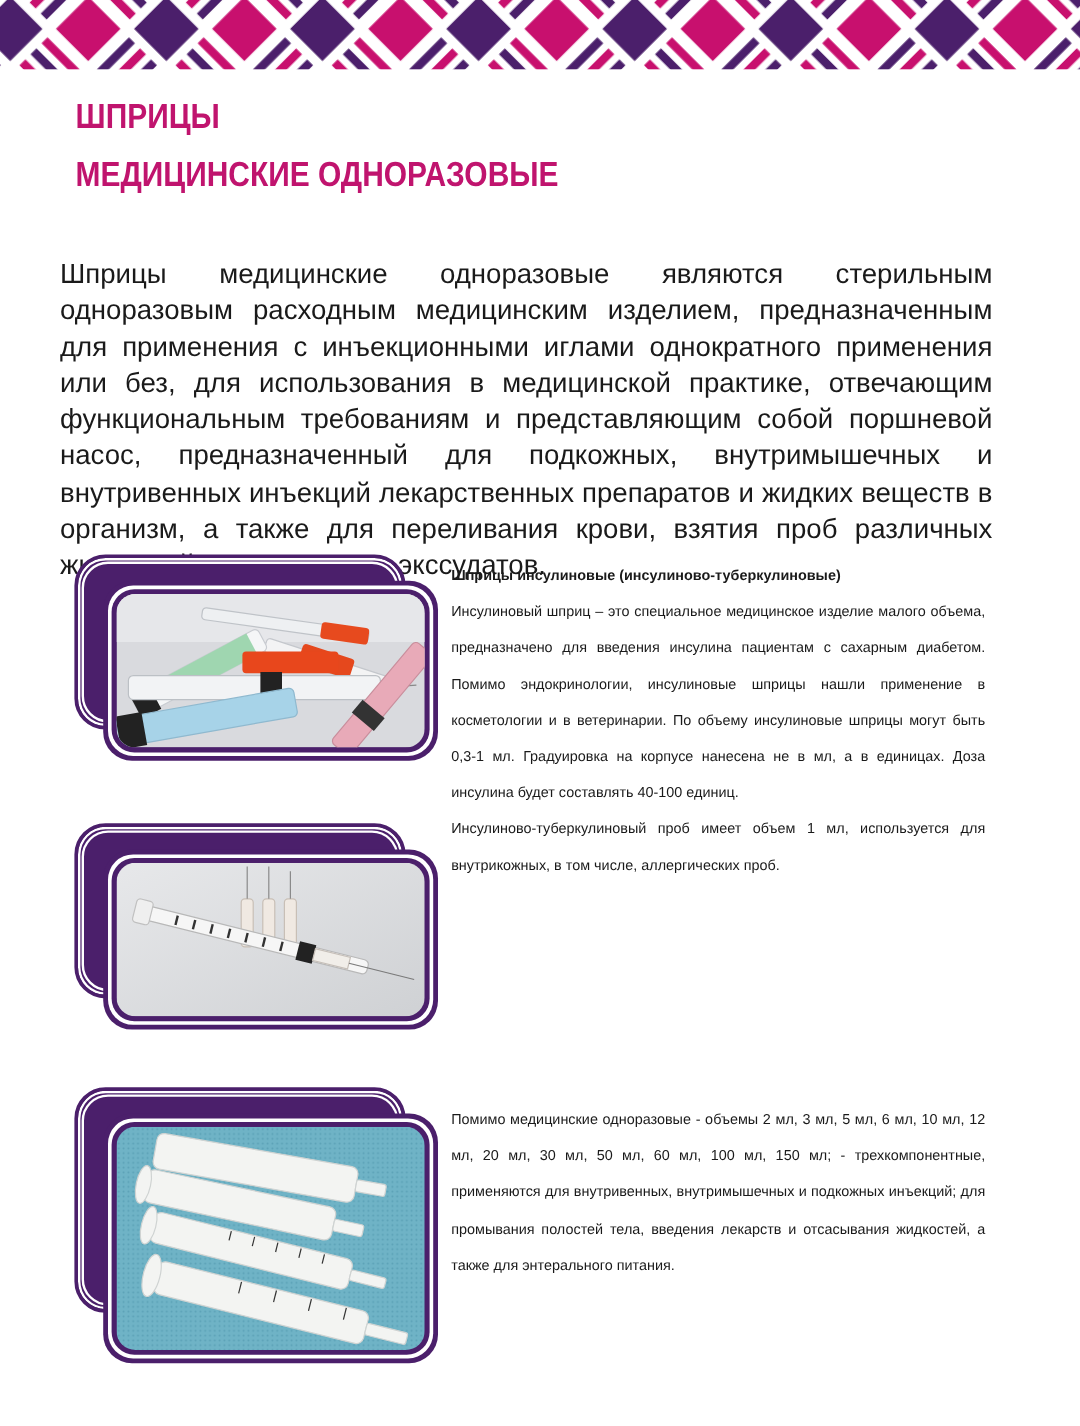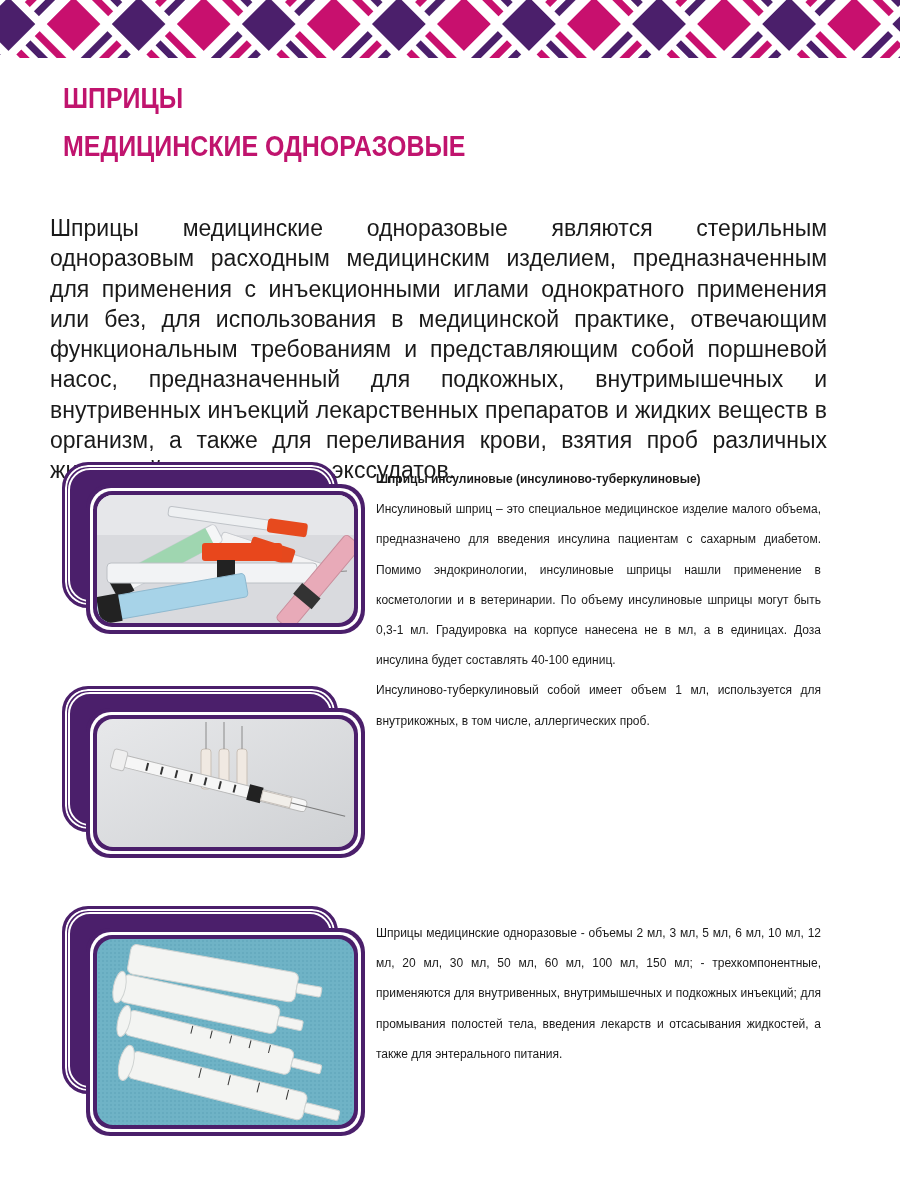--- a/index.html
+++ b/index.html
@@ -103,21 +103,21 @@
     </svg>
   </div>
 </div>
 
 <div class="desc" style="top:464px;">
   <span class="line" style="font-weight:bold;">Шприцы инсулиновые (инсулиново-туберкулиновые)</span>
   <span>
     <b>Инсулиновый шприц</b><span> – это специальное медицинское изделие малого объема, предназначено для введения инсулина пациентам с сахарным диабетом. Помимо эндокринологии, инсулиновые шприцы нашли применение в косметологии и в ветеринарии. По объему инсулиновые шприцы могут быть 0,3-1 мл. Градуировка на корпусе нанесена не в мл, а в единицах. Доза инсулина будет составлять 40-100 единиц.</span>
   </span>
   <span class="line">
-    <b>Инсулиново-туберкулиновый собой</b><span> имеет объем 1 мл, используется для внутрикожных, в том числе, аллергических проб.</span>
+    <b>Инсулиново-туберкулиновый проб</b><span> имеет объем 1 мл, используется для внутрикожных, в том числе, аллергических проб.</span>
   </span>
 </div>
 
 <div class="frame" style="left:62px; top:686px; width:305px; height:172px;">
   <div class="back" style="width:270px; height:140px;"></div>
   <div class="back-inner" style="left:6px; top:6px; width:264px; height:134px;"></div>
   <div class="front" style="left:24px; top:22px; width:279px; height:150px;"></div>
   <div class="front-white" style="left:28px; top:26px; width:271px; height:142px;"></div>
   <div class="front-purple" style="left:31px; top:29px; width:265px; height:136px;"></div>
   <div class="photo" style="left:35px; top:33px; width:257px; height:128px;">
@@ -210,14 +210,14 @@
             <line x1="130" y1="136" x2="130" y2="146"></line>
           <line x1="160" y1="136" x2="160" y2="146"></line>
             <line x1="190" y1="136" x2="190" y2="146"></line>
         </g>
       </g>
     </svg>
   </div>
 </div>
 
 <div class="desc" style="top:918px;">
-  <b>Шприцы медицинские одноразовые</b><span> - объемы 2 мл, 3 мл, 5 мл, 6 мл, 10 мл, 12 мл, 20 мл, 30 мл, 50 мл, 60 мл, 100 мл, 150 мл; - трехкомпонентные, применяются для внутривенных, внутримышечных и подкожных инъекций; для промывания полостей тела, введения лекарств и отсасывания жидкостей, а также для энтерального питания.</span>
+  <b>Помимо медицинские одноразовые</b><span> - объемы 2 мл, 3 мл, 5 мл, 6 мл, 10 мл, 12 мл, 20 мл, 30 мл, 50 мл, 60 мл, 100 мл, 150 мл; - трехкомпонентные, применяются для внутривенных, внутримышечных и подкожных инъекций; для промывания полостей тела, введения лекарств и отсасывания жидкостей, а также для энтерального питания.</span>
 </div>
 
 </body></html>

